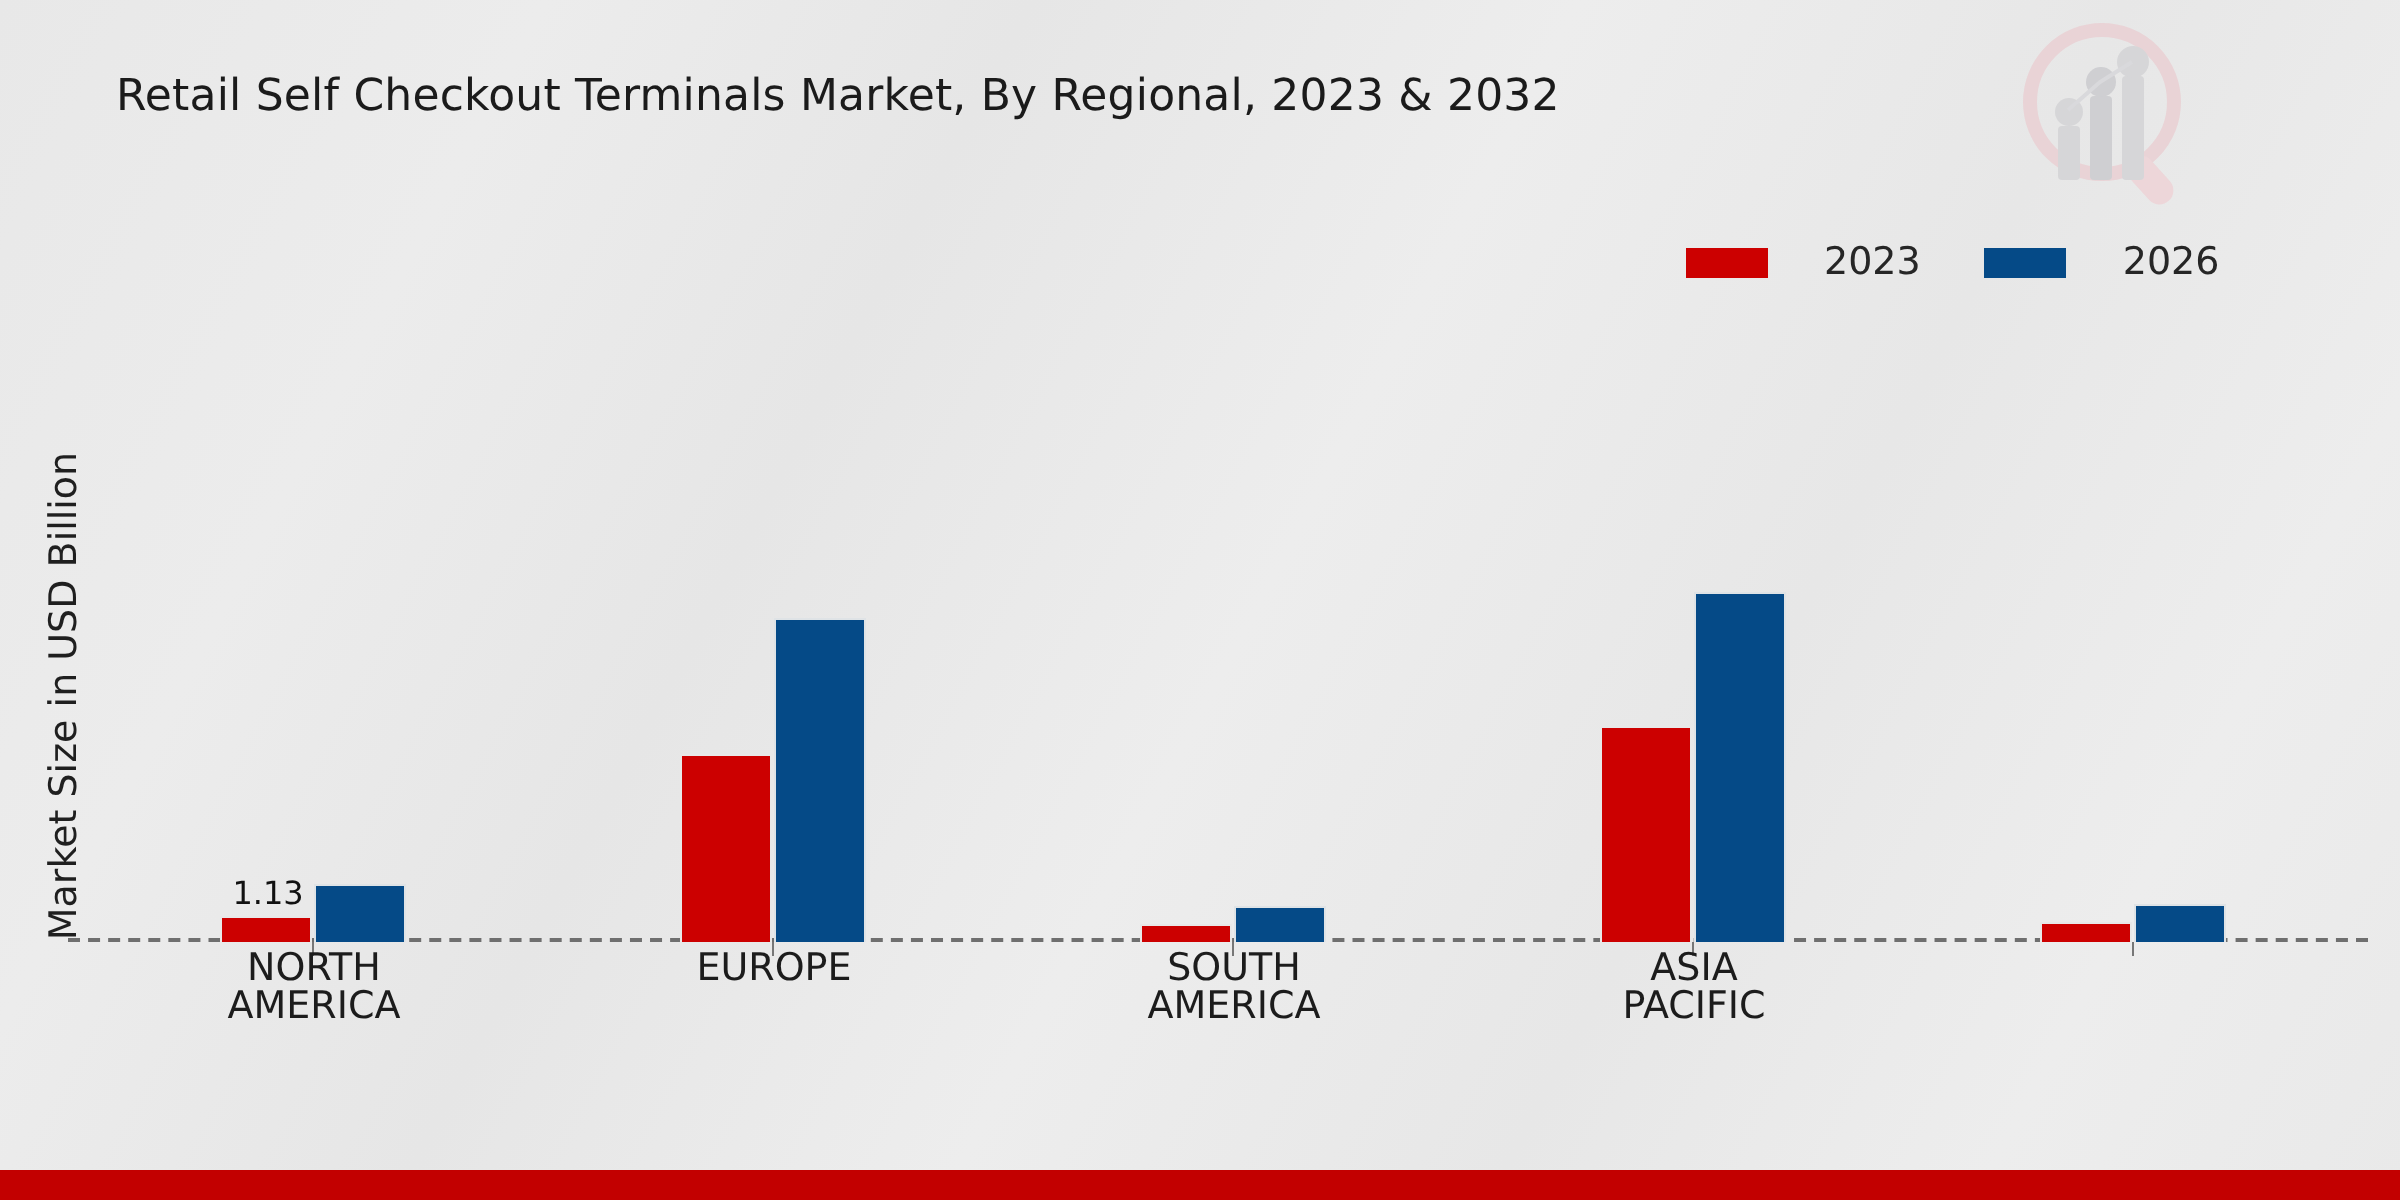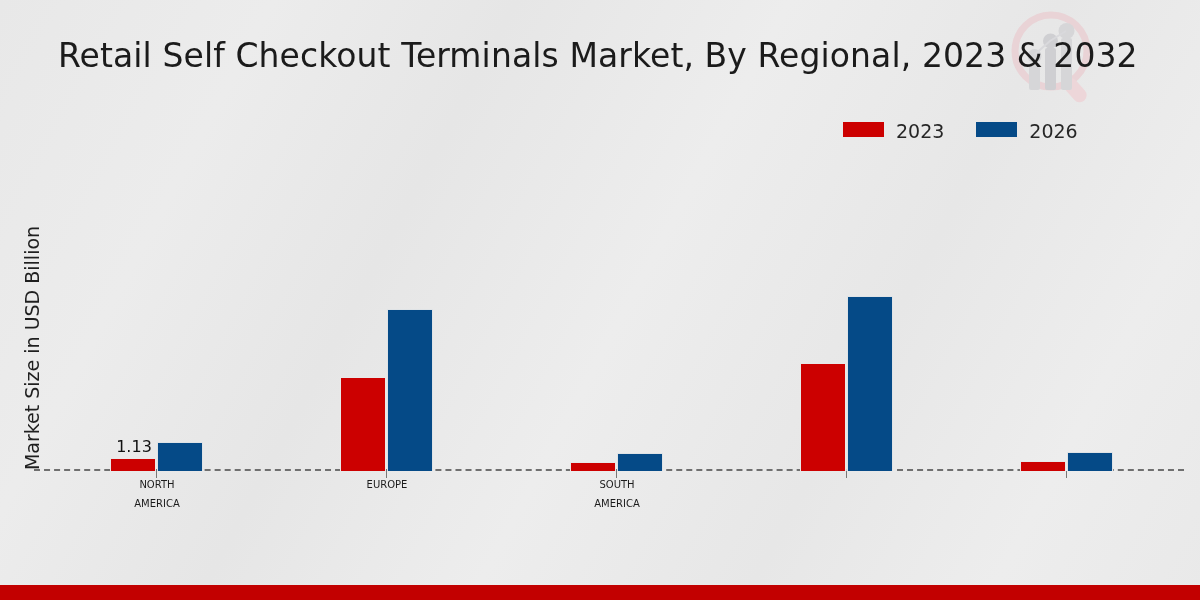--- a/index.html
+++ b/index.html
@@ -40,42 +40,42 @@
     height: 105px;
     opacity: 1;
     pointer-events: none;
   }
 
   
   #chart-title {
     position: absolute;
     left: 58px;
     top: 36px;
-    font-size: 33px;
+    font-size: 22px;
     font-weight: 400;
     color: #1b1b1b;
     letter-spacing: 0.1px;
     white-space: nowrap;
     font-family: "DejaVu Sans", sans-serif;
   }
 
   
   #legend {
     position: absolute;
     left: 843px;
     top: 118px;
     display: flex;
     align-items: center;
     gap: 32px;
     height: 26px;
   }
   .legend-item {
     display: flex;
-    align-items: flex-start;
-    gap: 12px;
+    align-items: center;
+    gap: 28px;
   }
   .legend-swatch {
     width: 41px;
     height: 15px;
     display: block;
   }
   .legend-label {
     font-size: 19px;
     color: #262626;
     font-family: "DejaVu Sans", sans-serif;
@@ -162,21 +162,21 @@
     height: 7px;
     background: #777;
   }
 
   .cat-label {
     position: absolute;
     top: 290px;
     left: -53px;
     width: 200px;
     text-align: center;
-    font-size: 10px;
+    font-size: 19px;
     color: #1c1c1c;
     line-height: 19px;
     font-family: "DejaVu Sans", sans-serif;
   }
   .cat-label span {
     display: block;
   }
 
   
   #bottom-bar {
@@ -253,20 +253,24 @@
       <div class="cat-label">
         <span>SOUTH</span>
         <span>AMERICA</span>
       </div>
     </div>
 
     <div class="group" style="left:766px">
       <div class="bar red" style="height:108px"></div>
       <div class="bar blue" style="height:175px"></div>
       <div class="tick"></div>
+      <div class="cat-label">
+        <span>ASIA</span>
+        <span>PACIFIC</span>
+      </div>
     </div>
 
     <div class="group" style="left:986px">
       <div class="bar red" style="height:10px"></div>
       <div class="bar blue" style="height:19px"></div>
       <div class="tick"></div>
     </div>
   </div>
 
   <div id="bottom-bar"></div>

